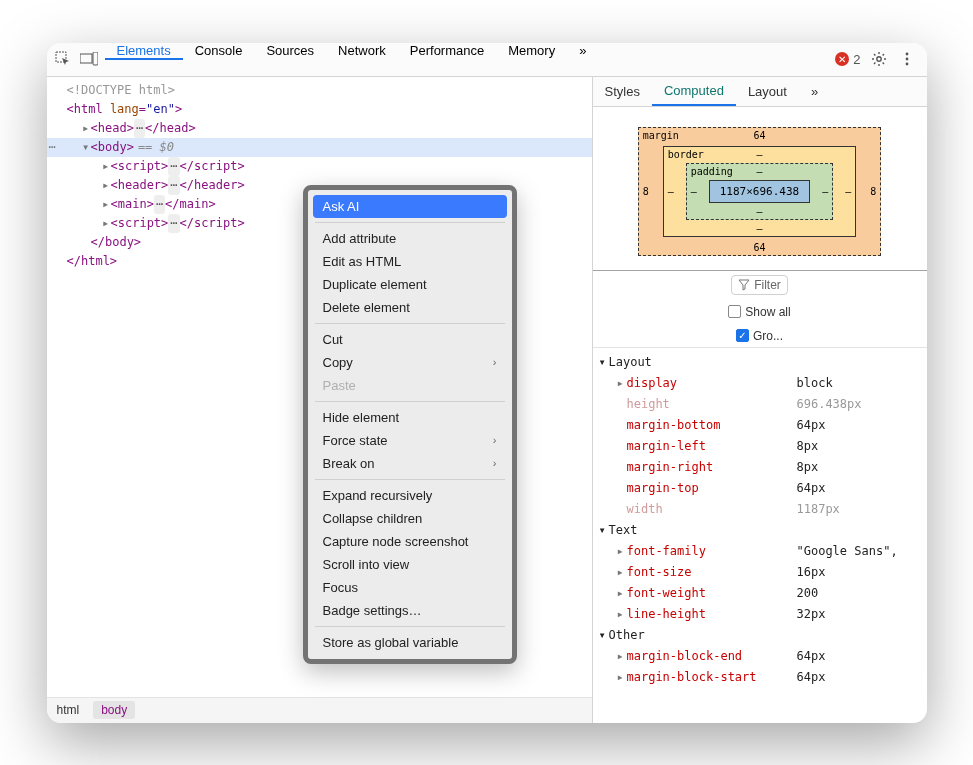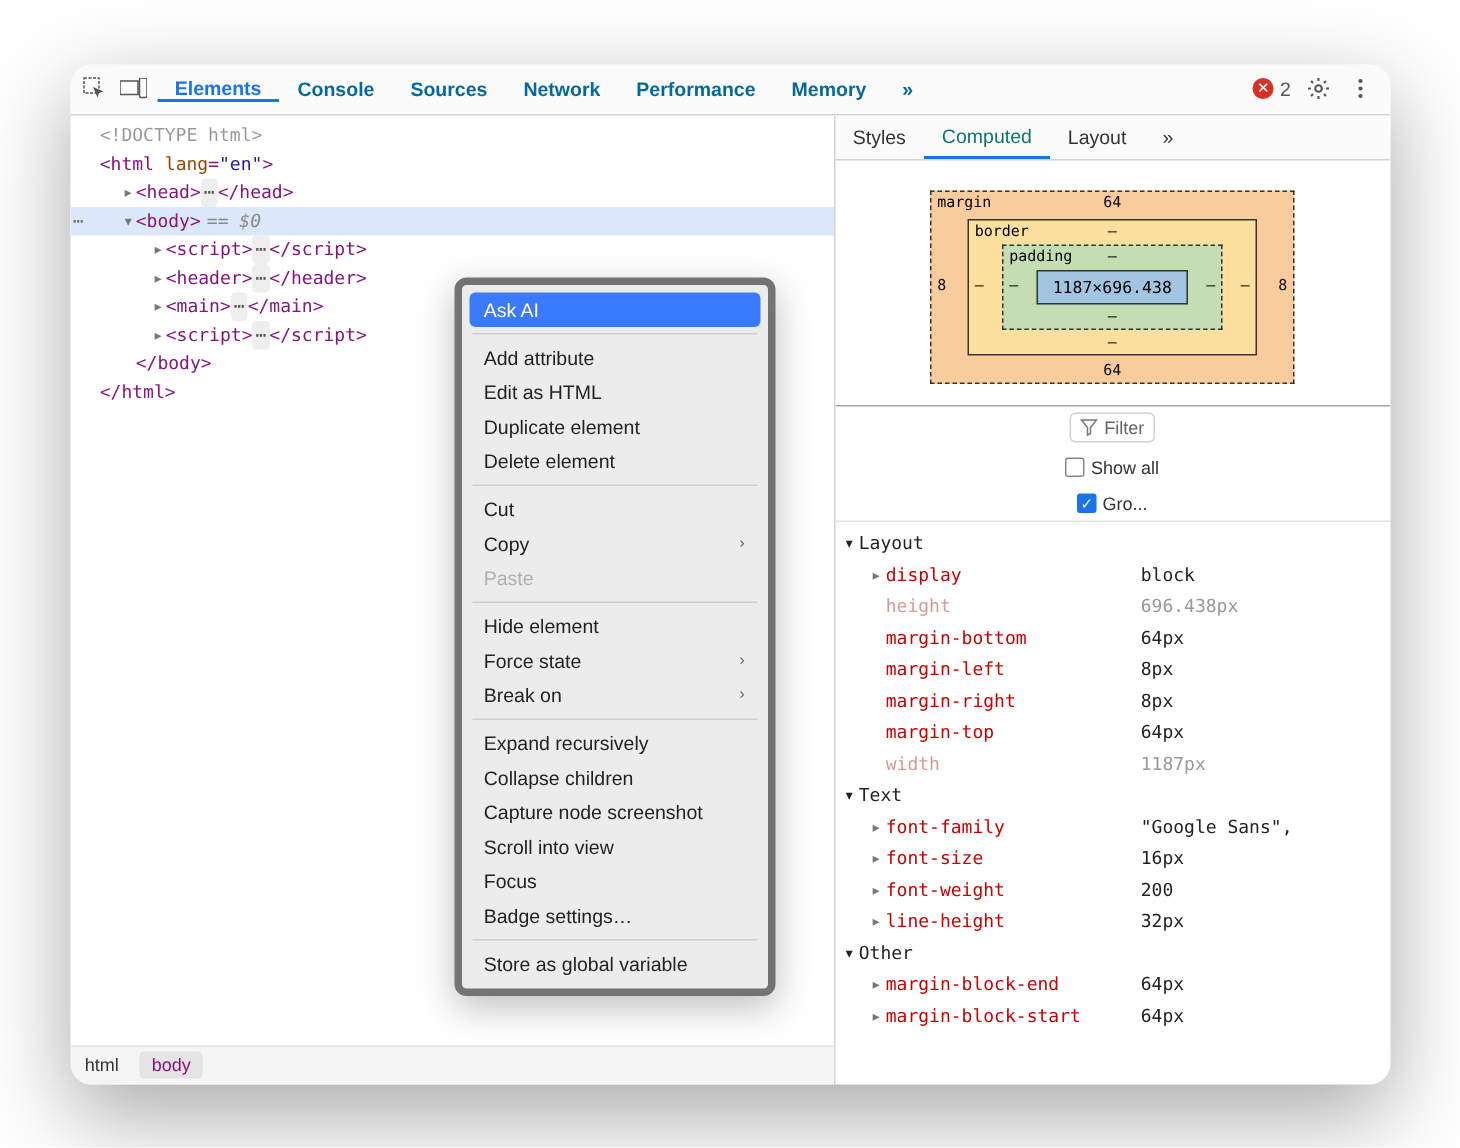--- a/index.html
+++ b/index.html
@@ -22,33 +22,33 @@
   
   .toolbar {
     display: flex; align-items: center;
     height: 34px;
     border-bottom: 1px solid #d4d4d4;
     background: #fbfbfb;
     padding: 0 6px;
     gap: 6px;
   }
   .ticon { width: 20px; height: 20px; display:flex; align-items:center; justify-content:center; color:#555; }
-  .tabs { display: flex; align-items: center; flex: 1; height: 100%; font-weight: bold; }
+  .tabs { display: flex; align-items: flex-start; flex: 1; height: 100%; }
   .tab {
     padding: 0 12px; display:flex; align-items:center;
-    color: #0369a1; font-size: 13px; cursor: default;
+    color: #000000; font-size: 13px; cursor: default;
   }
   .tab.active { color: #1a73e8; border-bottom: 2px solid #1a73e8; }
   .toolbar-right { display:flex; align-items:center; gap:8px; padding-right:4px;}
   .err-badge { display:flex; align-items:center; gap:4px; color:#555; font-size:13px;}
   .err-dot { width:14px; height:14px; background:#d93025; border-radius:50%; color:#fff; font-size:10px; display:flex; align-items:center; justify-content:center;}
   
   .main { flex:1; display:flex; overflow:hidden;justify-content:center;}
   .left { flex:1; display:flex; flex-direction:column; border-right:1px solid #d4d4d4; position:relative;}
-  .right { width: 370px; display:flex; flex-direction:column; }
+  .right { width: 334px; display:flex; flex-direction:column; }
   
   .dom { flex:1; font-family: Menlo, Consolas, monospace; font-size:12px; line-height:19px; padding: 4px 0; overflow:hidden;}
   .dom-line { padding: 0 4px 0 20px; white-space: nowrap; }
   .dom-line.l1 { padding-left: 20px; }
   .dom-line.l2 { padding-left: 34px; }
   .dom-line.l3 { padding-left: 54px; }
   .gray { color:#999; }
   .tagc { color:#881280; }
   .attrn { color:#994500; }
   .attrv { color:#1a1aa6; }

